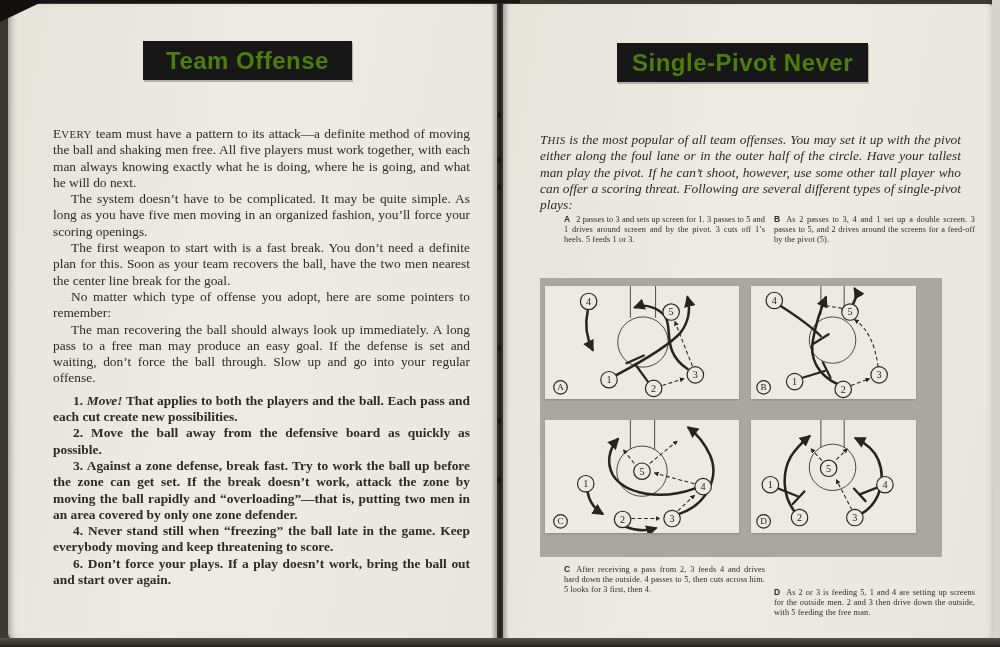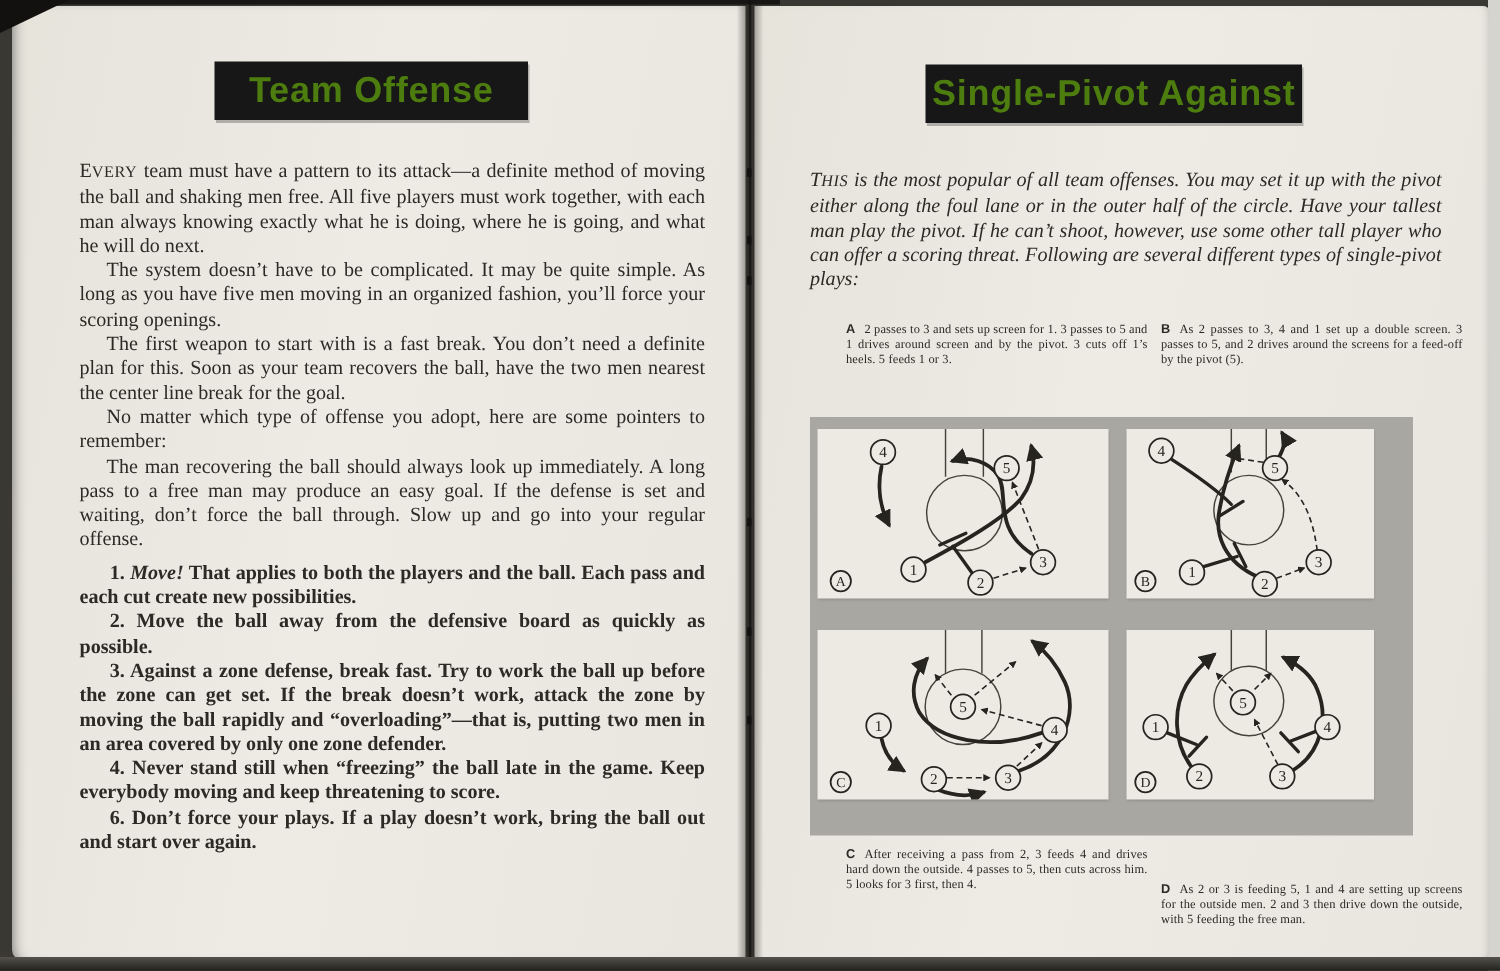--- a/index.html
+++ b/index.html
@@ -19,21 +19,21 @@
   .gutter{position:absolute;left:491px;top:0;width:18px;height:647px;
           background:linear-gradient(to right,rgba(0,0,0,0),rgba(42,40,36,.5) 42%,rgba(18,17,15,.92) 50%,rgba(42,40,36,.45) 58%,rgba(0,0,0,0));}
   .stitch{position:absolute;width:3px;height:6px;background:#141210;left:498px;border-radius:1px;}
   
   .banner{position:absolute;background:#171717;color:#4d7c0f;text-align:center;
           font-family:"Liberation Sans",sans-serif;font-weight:bold;font-size:24px;
           letter-spacing:.5px;line-height:39px;height:39px;box-shadow:1px 2px 0 rgba(0,0,0,.25);}
   .banner-left{left:143px;top:41px;width:209px;}
   .banner-right{left:617px;top:43px;width:251px;}
   
-  .body-col{position:absolute;font-size:13.4px;line-height:16.3px;text-align:justify;}
+  .body-col{position:absolute;font-size:13.4px;line-height:16.3px;text-align:justify;margin-top:20px;}
   .body-left{left:53px;top:106px;width:417px;}
   .body-right{left:540px;top:112px;width:421px;font-style:italic;}
   .body-col p{margin:0;}
   .body-col p.ind{text-indent:1.35em;}
   .lead-cap{font-size:13.4px;}
   .lead-sc{font-size:10.8px;letter-spacing:.4px;}
   .pointers{margin-top:6px;}
   .pointer{margin:0;text-indent:1.5em;font-weight:bold;}
   .pt-em{font-style:italic;}
   
@@ -79,21 +79,21 @@
     <p class="ind">The man recovering the ball should always look up immediately.  A long pass to a free man may produce an easy goal.  If the defense is set and waiting, don’t force the ball through.  Slow up and go into your regular offense.</p>
     <div class="pointers">
       <p class="pointer"><span>1.</span> <span class="pt-em">Move!</span> <span>That applies to both the players and the ball.  Each pass and each cut create new possibilities.</span></p>
       <p class="pointer"><span>2.</span> <span>Move the ball away from the defensive board as quickly as possible.</span></p>
       <p class="pointer"><span>3.</span> <span>Against a zone defense, break fast.  Try to work the ball up before the zone can get set.  If the break doesn’t work, attack the zone by moving the ball rapidly and “overloading”—that is, putting two men in an area covered by only one zone defender.</span></p>
       <p class="pointer"><span>4.</span> <span>Never stand still when “freezing” the ball late in the game.  Keep everybody moving and keep threatening to score.</span></p>
       <p class="pointer"><span>6.</span> <span>Don’t force your plays.  If a play doesn’t work, bring the ball out and start over again.</span></p>
     </div>
   </div>
 
-  <div class="banner banner-right">Single-Pivot Against</div>
+  <div class="banner banner-right">Single-Pivot Never</div>
 
   <div class="body-col body-right">
     <p><span class="lead-cap">T</span><span class="lead-sc">HIS</span><span> is the most popular of all team offenses.  You may set it up with the pivot either along the foul lane or in the outer half of the circle.  Have your tallest man play the pivot.  If he can’t shoot, however, use some other tall player who can offer a scoring threat.  Following are several different types of single-pivot plays:</span></p>
   </div>
 
   <div class="cap cap-a"><b>A</b><span>2 passes to 3 and sets up screen for 1. 3 passes to 5 and 1 drives around screen and by the pivot. 3 cuts off 1’s heels. 5 feeds 1 or 3.</span></div>
   <div class="cap cap-b"><b>B</b><span>As 2 passes to 3, 4 and 1 set up a double screen. 3 passes to 5, and 2 drives around the screens for a feed-off by the pivot (5).</span></div>
 
   <div class="panel">
 

